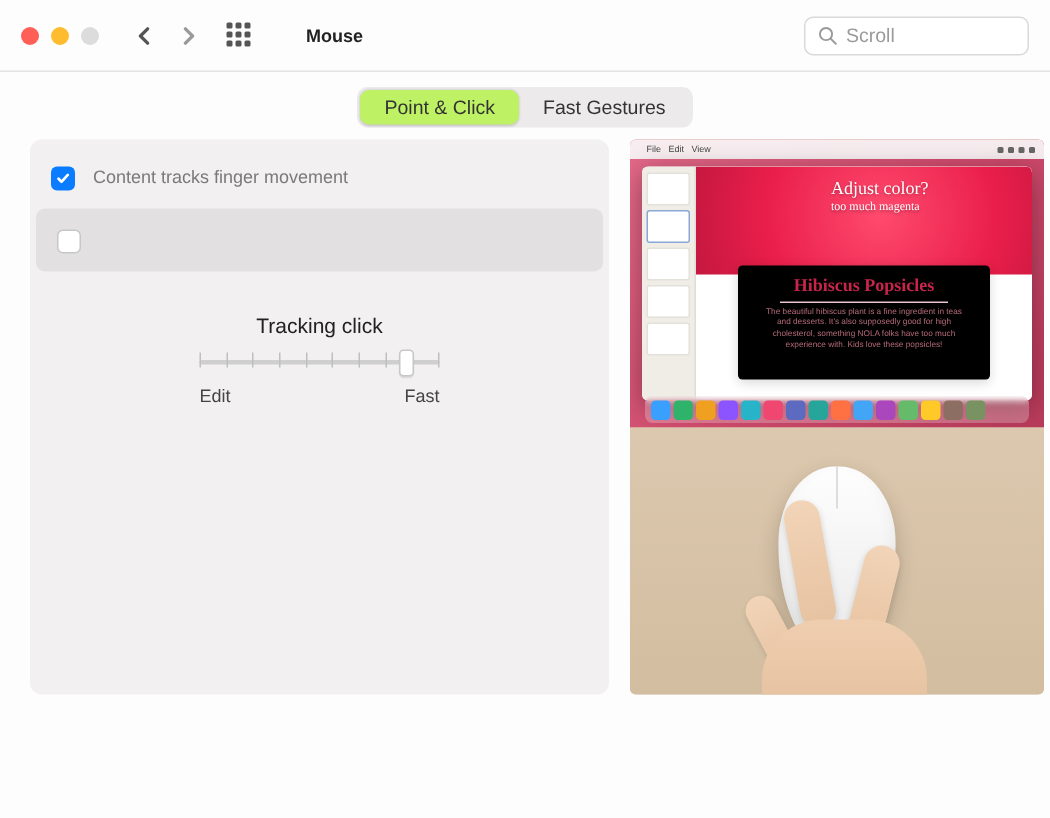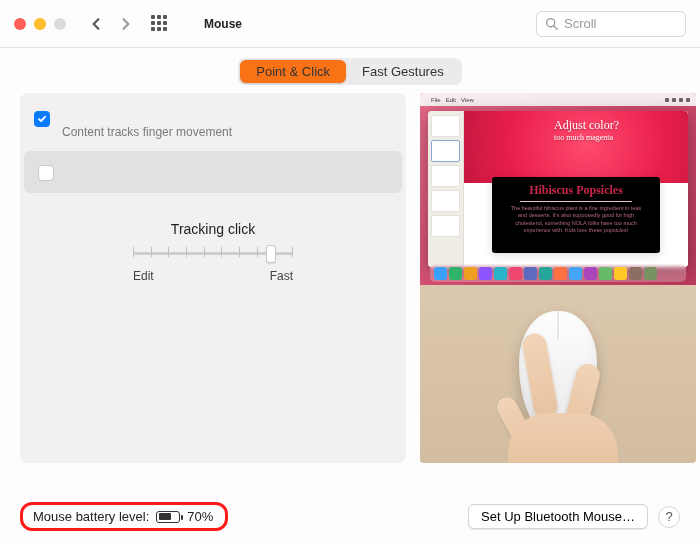--- a/index.html
+++ b/index.html
@@ -18,34 +18,34 @@
   .grid-icon { width: 18px; height: 18px; display: grid; grid-template-columns: repeat(3,4px); grid-template-rows: repeat(3,4px); gap: 2px; }
   .grid-icon span { background: #555; border-radius: 1px; }
   .title { font-weight: 700; font-size: 12px; margin-left: 22px; }
   .spacer { flex: 1; }
   .search { display: flex; align-items: center; gap: 6px; background: #fff; border: 1px solid #d9d9d9; border-radius: 6px; padding: 3px 8px; width: 150px; height: 26px; color: #9a9a9a; font-size: 13px; }
   .search svg { width: 13px; height: 13px; }
   
   .tabs-row { display: flex; justify-content: center; padding: 10px 0 8px; }
   .segmented { display: flex; background: #eceaea; border-radius: 7px; padding: 2px; }
   .seg { padding: 4px 16px; font-size: 13px; border-radius: 6px; color: #333; cursor: default; }
-  .seg.active { background: #f97316; box-shadow: 0 0.5px 2px rgba(0,0,0,.18); }
+  .seg.active { background: #bef264; box-shadow: 0 0.5px 2px rgba(0,0,0,.18); }
   
   .content { flex: 1; padding: 0 20px 0 20px; display: flex; flex-direction: column; }
   .twocol { display: flex; gap: 14px; }
   .leftcol { flex: 1; background: #f2f0f0; border-radius: 8px; padding: 4px 0 20px; }
   .rightcol { width: 260px; }
   .option { display: flex; align-items: flex-start; gap: 12px; padding: 12px 14px; border-radius: 6px; }
   .option.unchecked { background: #e2e0e0; margin: 0 4px; }
   .chkbox { width: 16px; height: 16px; border-radius: 4px; margin-top: 2px; flex-shrink: 0; display: flex; align-items: center; justify-content: center; }
   .chkbox.on { background: #0a7cff; }
   .chkbox.off { background: #fff; border: 1px solid #c7c7c7; }
   .chkbox.on svg { width: 10px; height: 10px; }
   .opt-title { font-size: 14px; color: #222; }
-  .opt-sub { font-size: 12px; color: #7a7a7a; margin-top: 16px; display: flex; align-items: center; gap: 3px; }
+  .opt-sub { font-size: 12px; color: #7a7a7a; margin-top: 2px; display: flex; align-items: center; gap: 3px; }
   .chevd { font-size: 9px; color: #7a7a7a; }
   .tracking { margin-top: 28px; text-align: center; }
   .tracking-title { font-size: 14px; margin-bottom: 6px; }
   .slider { position: relative; width: 160px; height: 20px; margin: 0 auto; }
   .slider-track { position: absolute; top: 9px; left: 0; right: 0; height: 3px; background: #cfcfcf; border-radius: 2px; }
   .slider-ticks { position: absolute; top: 4px; left: 0; right: 0; height: 12px; display: flex; justify-content: space-between; }
   .slider-ticks span { width: 1px; height: 10px; background: #bfbfbf; }
   .slider-knob { position: absolute; top: 2px; width: 10px; height: 18px; background: #fff; border: 1px solid #c7c7c7; border-radius: 3px; box-shadow: 0 1px 1px rgba(0,0,0,.1); }
   .slider-labels { display: flex; justify-content: space-between; width: 160px; margin: 6px auto 0; font-size: 12px; color: #444; }
   
@@ -249,26 +249,14 @@
             <div class="finger f2"></div>
             <div class="palm"></div>
           </div>
         </div>
       </div>
     </div>
 
     <div class="spacer"></div>
   </div>
 
-  <div class="footer">
-    <div class="battery-wrap">
-      <span>Mouse battery level:</span>
-      <span class="battery-icon">
-        <span class="battery-fill" id="battery-fill" style="width: 12px;"></span>
-      </span>
-      <span>70%</span>
-    </div>
-    <div class="spacer"></div>
-    <button class="mac-button">Set Up Bluetooth Mouse…</button>
-    <div class="help-btn">?</div>
-  </div>
 
 </div>
 
 </body></html>

